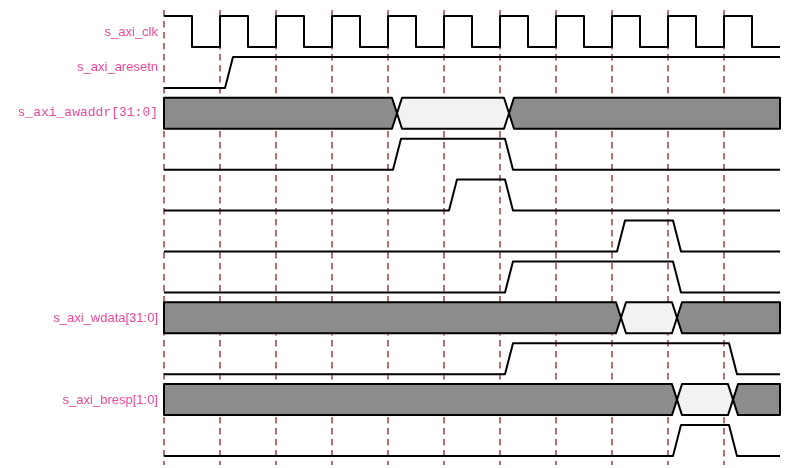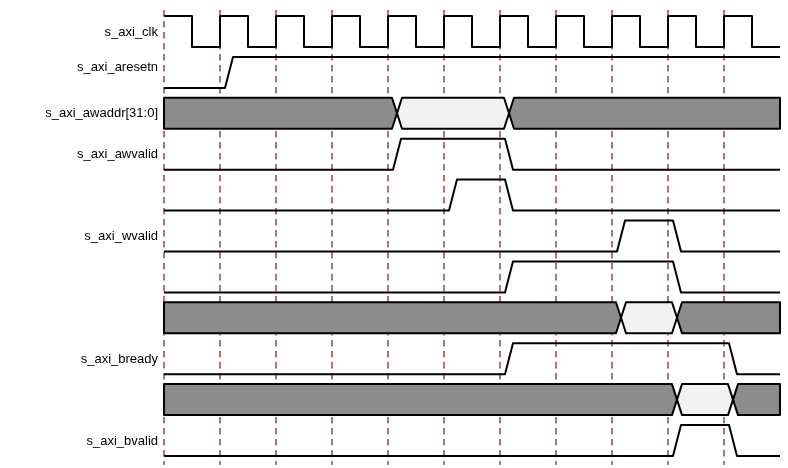--- a/index.html
+++ b/index.html
@@ -28,21 +28,21 @@
     height: 468px;
   }
   .sig-label {
     position: absolute;
     left: 0;
     width: 158px;
     height: 18px;
     line-height: 18px;
     text-align: right;
     font-size: 13px;
-    color: #000000;
+    color: #ec4899;
     white-space: nowrap;
   }
 </style>
 </head>
 <body>
 
 <div class="stage">
   <svg id="wave-svg" width="788" height="468" viewBox="0 0 788 468">
       <line x1="164" y1="10" x2="164" y2="465" stroke="#943634" stroke-width="1.4" stroke-dasharray="6.5 4.5"></line>
       <line x1="220" y1="10" x2="220" y2="465" stroke="#943634" stroke-width="1.4" stroke-dasharray="6.5 4.5"></line>
@@ -69,19 +69,17 @@
       <polygon points="677,317.8 682,302.3 780,302.3 780,333.3 682,333.3" fill="#8c8c8c" stroke="#000000" stroke-width="2" stroke-linejoin="round"></polygon>
       <path d="M 164 374.2 H 505 L 513 343.2 H 729 L 737 374.2 H 780" fill="none" stroke="#000000" stroke-width="2" stroke-linejoin="round"></path>
       <polygon points="164,384.09999999999997 672,384.09999999999997 677,399.59999999999997 672,415.09999999999997 164,415.09999999999997" fill="#8c8c8c" stroke="#000000" stroke-width="2" stroke-linejoin="round"></polygon>
       <polygon points="677,399.59999999999997 682,384.09999999999997 728,384.09999999999997 733,399.59999999999997 728,415.09999999999997 682,415.09999999999997" fill="#f2f2f2" stroke="#000000" stroke-width="2" stroke-linejoin="round"></polygon>
       <polygon points="733,399.59999999999997 738,384.09999999999997 780,384.09999999999997 780,415.09999999999997 738,415.09999999999997" fill="#8c8c8c" stroke="#000000" stroke-width="2" stroke-linejoin="round"></polygon>
       <path d="M 164 456 H 673 L 681 425 H 729 L 737 456 H 780" fill="none" stroke="#000000" stroke-width="2" stroke-linejoin="round"></path>
     </svg>
   <div class="labels" id="labels">
       <div class="sig-label" style="top: 22.5px;">s_axi_clk</div>
       <div class="sig-label" style="top: 58px;">s_axi_aresetn</div>
-      <div class="sig-label" style="top: 104.3px;">s_axi_awaddr[31:0]</div>
-      <div class="sig-label" style="top: 145.2px;">s_axi_awvalid</div>
-      <div class="sig-label" style="top: 227px;">s_axi_wvalid</div>
-      <div class="sig-label" style="top: 349.7px;">s_axi_bready</div>
-      <div class="sig-label" style="top: 431.5px;">s_axi_bvalid</div>
+      <div class="sig-label" style="top: 104.3px; font-family: Liberation Mono, monospace;">s_axi_awaddr[31:0]</div>
+      <div class="sig-label" style="top: 308.8px;">s_axi_wdata[31:0]</div>
+      <div class="sig-label" style="top: 390.6px;">s_axi_bresp[1:0]</div>
     </div>
 </div>
 
 </body></html>

